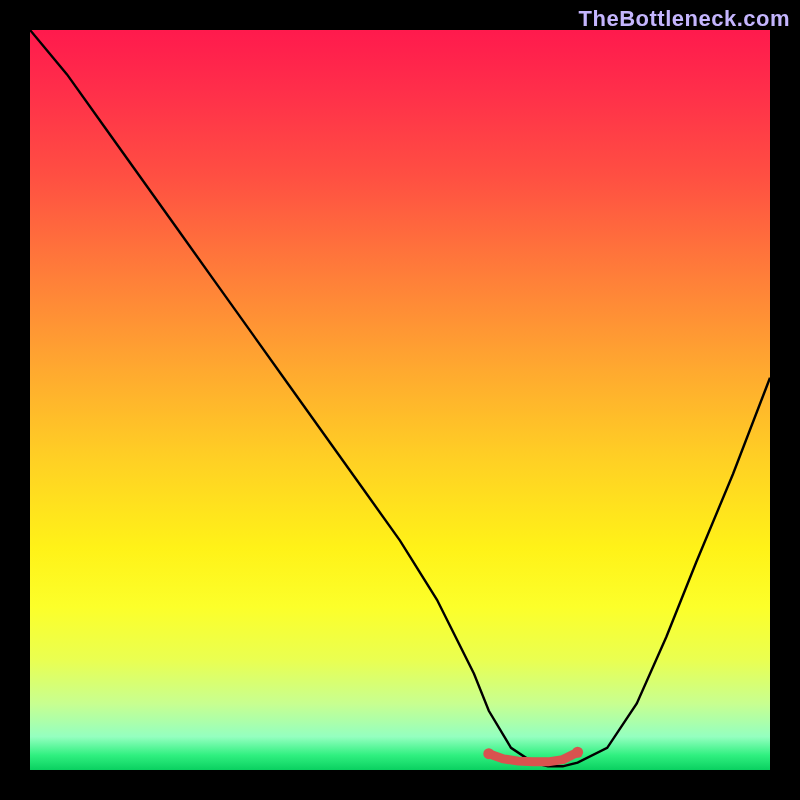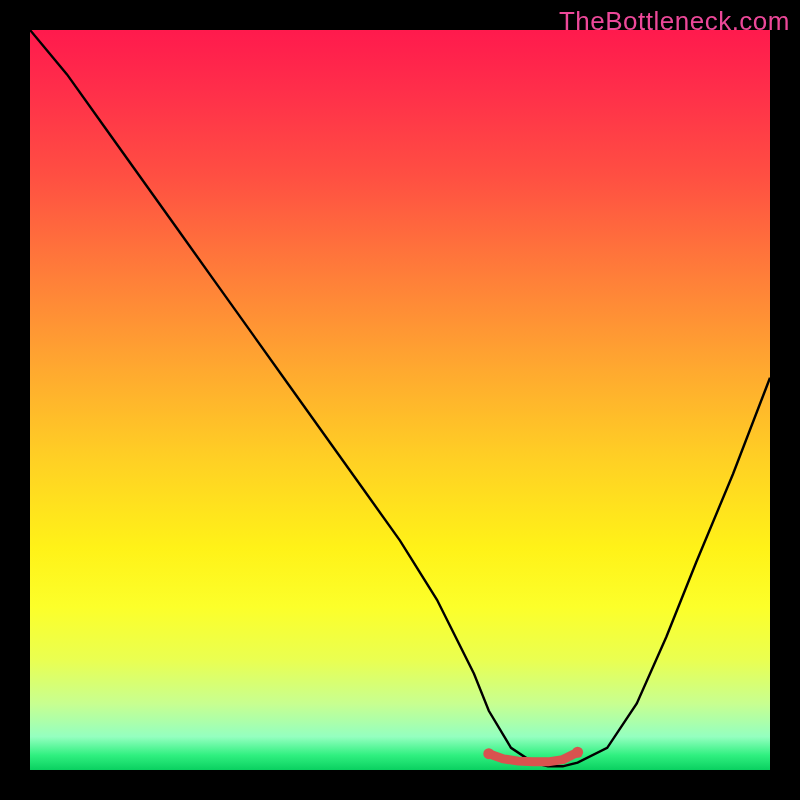--- a/index.html
+++ b/index.html
@@ -13,23 +13,23 @@
   .stage {
     position: relative;
     width: 800px;
     height: 800px;
     background: #000;
   }
   .watermark {
     position: absolute;
     top: 6px;
     right: 10px;
-    color: #ec4899;
-    font-size: 26px;
-    font-weight: 400;
+    color: #c4b5fd;
+    font-size: 22px;
+    font-weight: 700;
     letter-spacing: 0.5px;
     z-index: 10;
   }
   .plot-area {
     position: absolute;
     left: 30px;
     top: 30px;
     width: 740px;
     height: 740px;
     overflow: hidden;

